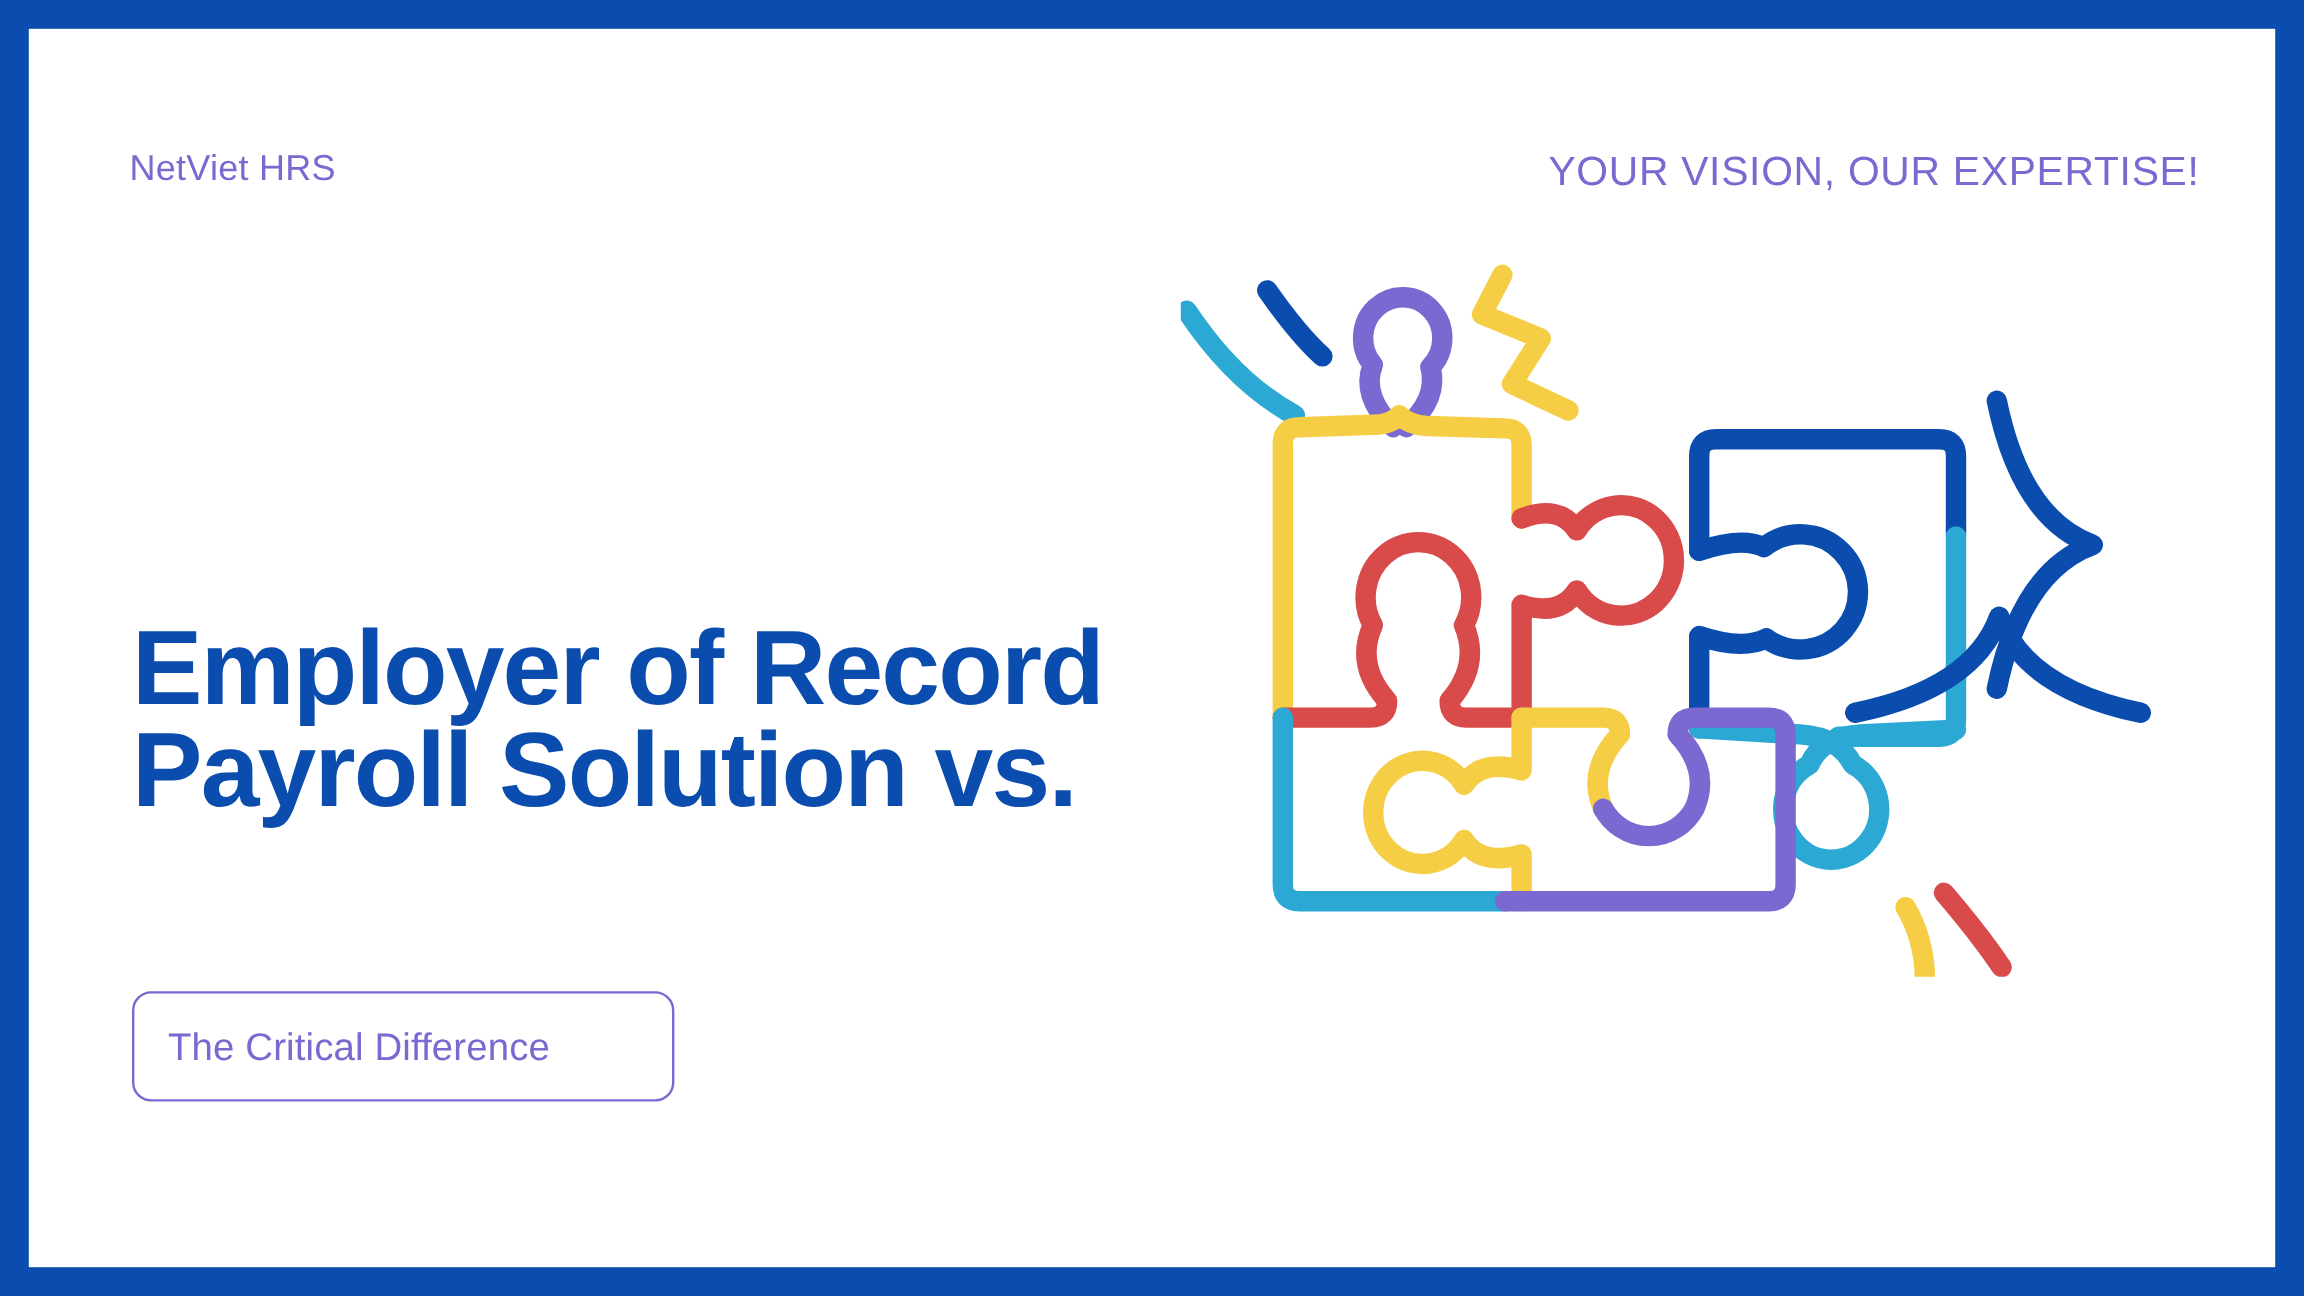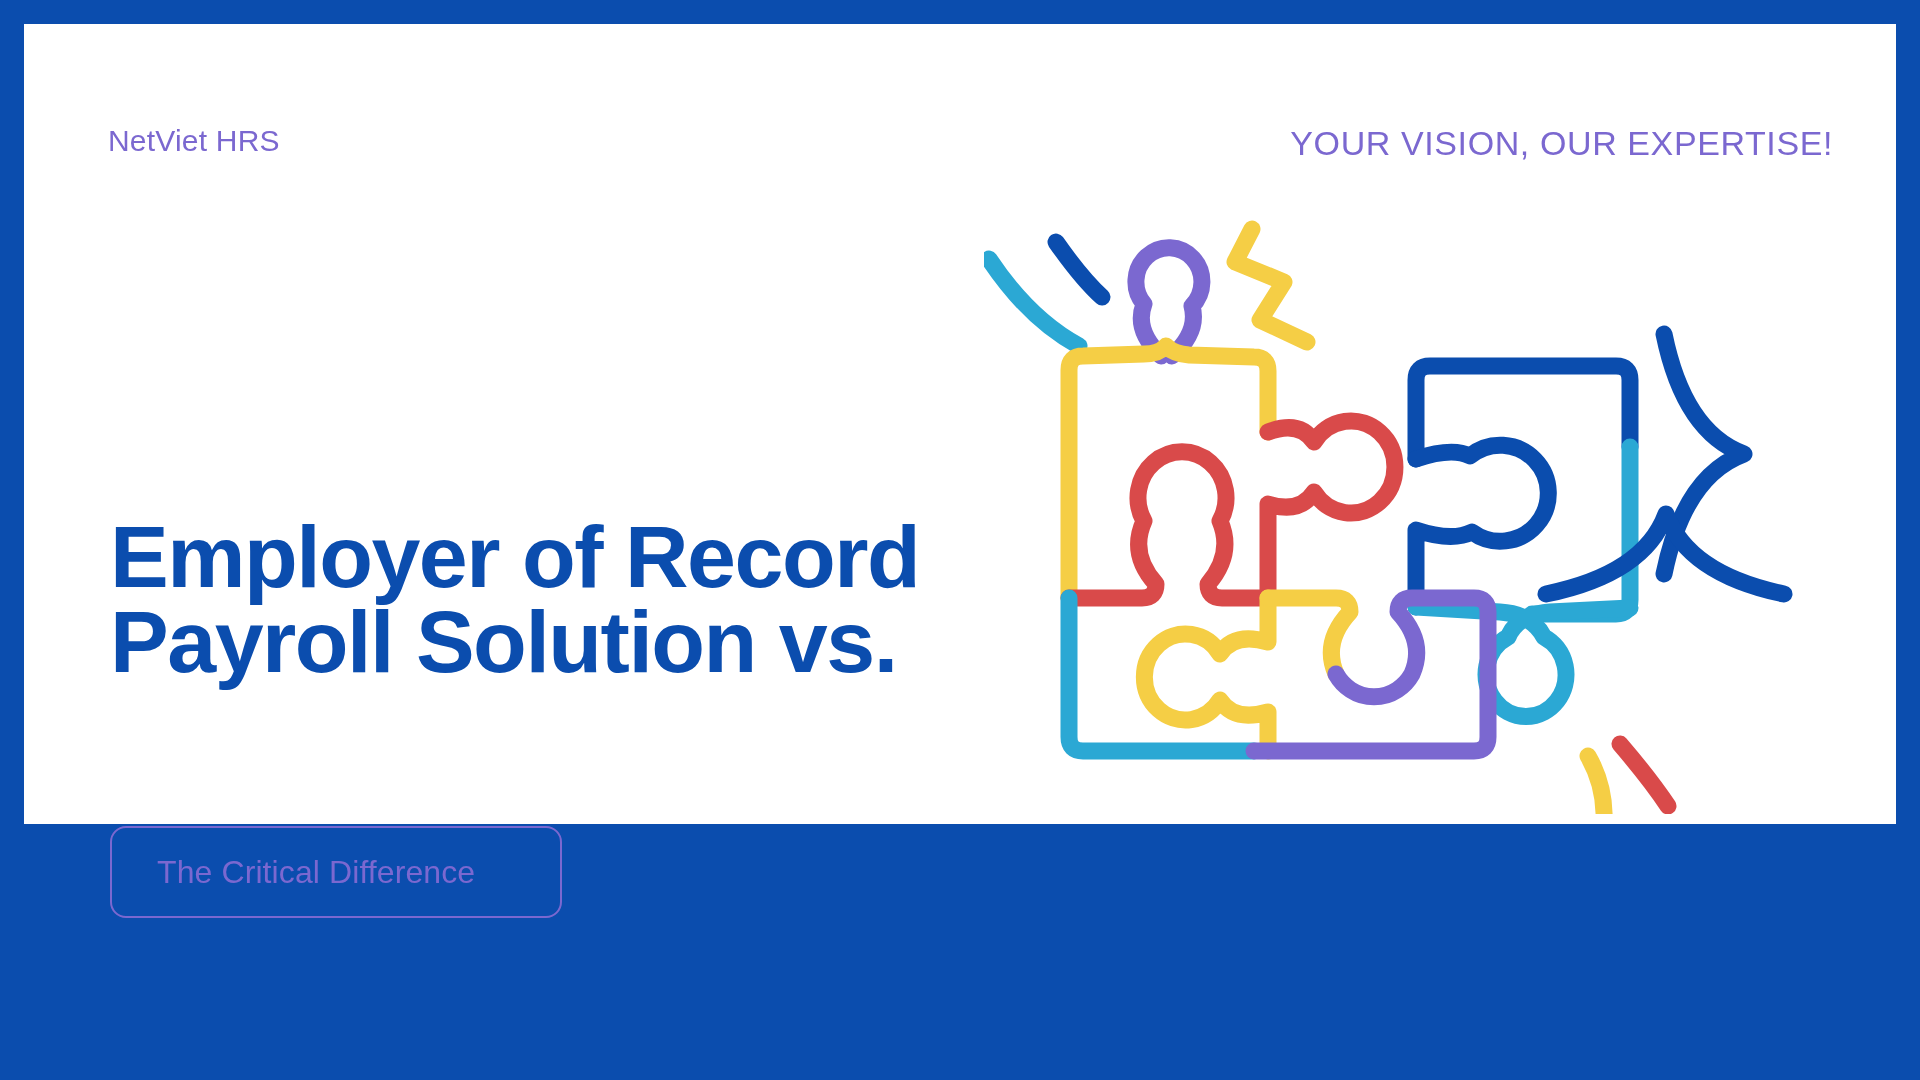--- a/index.html
+++ b/index.html
@@ -11,21 +11,21 @@
     overflow:hidden;
   }
   .slide {
     position:relative;
     width:1920px; height:1080px;
     background:#0B4DAE;
   }
   .canvas {
     position:absolute;
     left:24px; top:24px;
-    width:1872px; height:800px;
+    width:1872px; height:1032px;
     background:#FFFFFF;
   }
 
   
   .brand {
     position:absolute;
     left:84px; top:100px;
     font-size:30px;
     font-weight:400;
     letter-spacing:0.2px;
@@ -60,21 +60,21 @@
 
   .pill {
     position:absolute;
     left:86px; top:802px;
     width:452px; height:92px;
     border:2.5px solid #7B68D0;
     border-radius:16px;
     background:transparent;
     display:flex;
     align-items:center;
-    padding-left:45px;
+    padding-left:28px;
   }
   .pill-label {
     font-size:32px;
     font-weight:400;
     color:#7B68D0;
     letter-spacing:0.1px;
     white-space:nowrap;
   }
 
   

